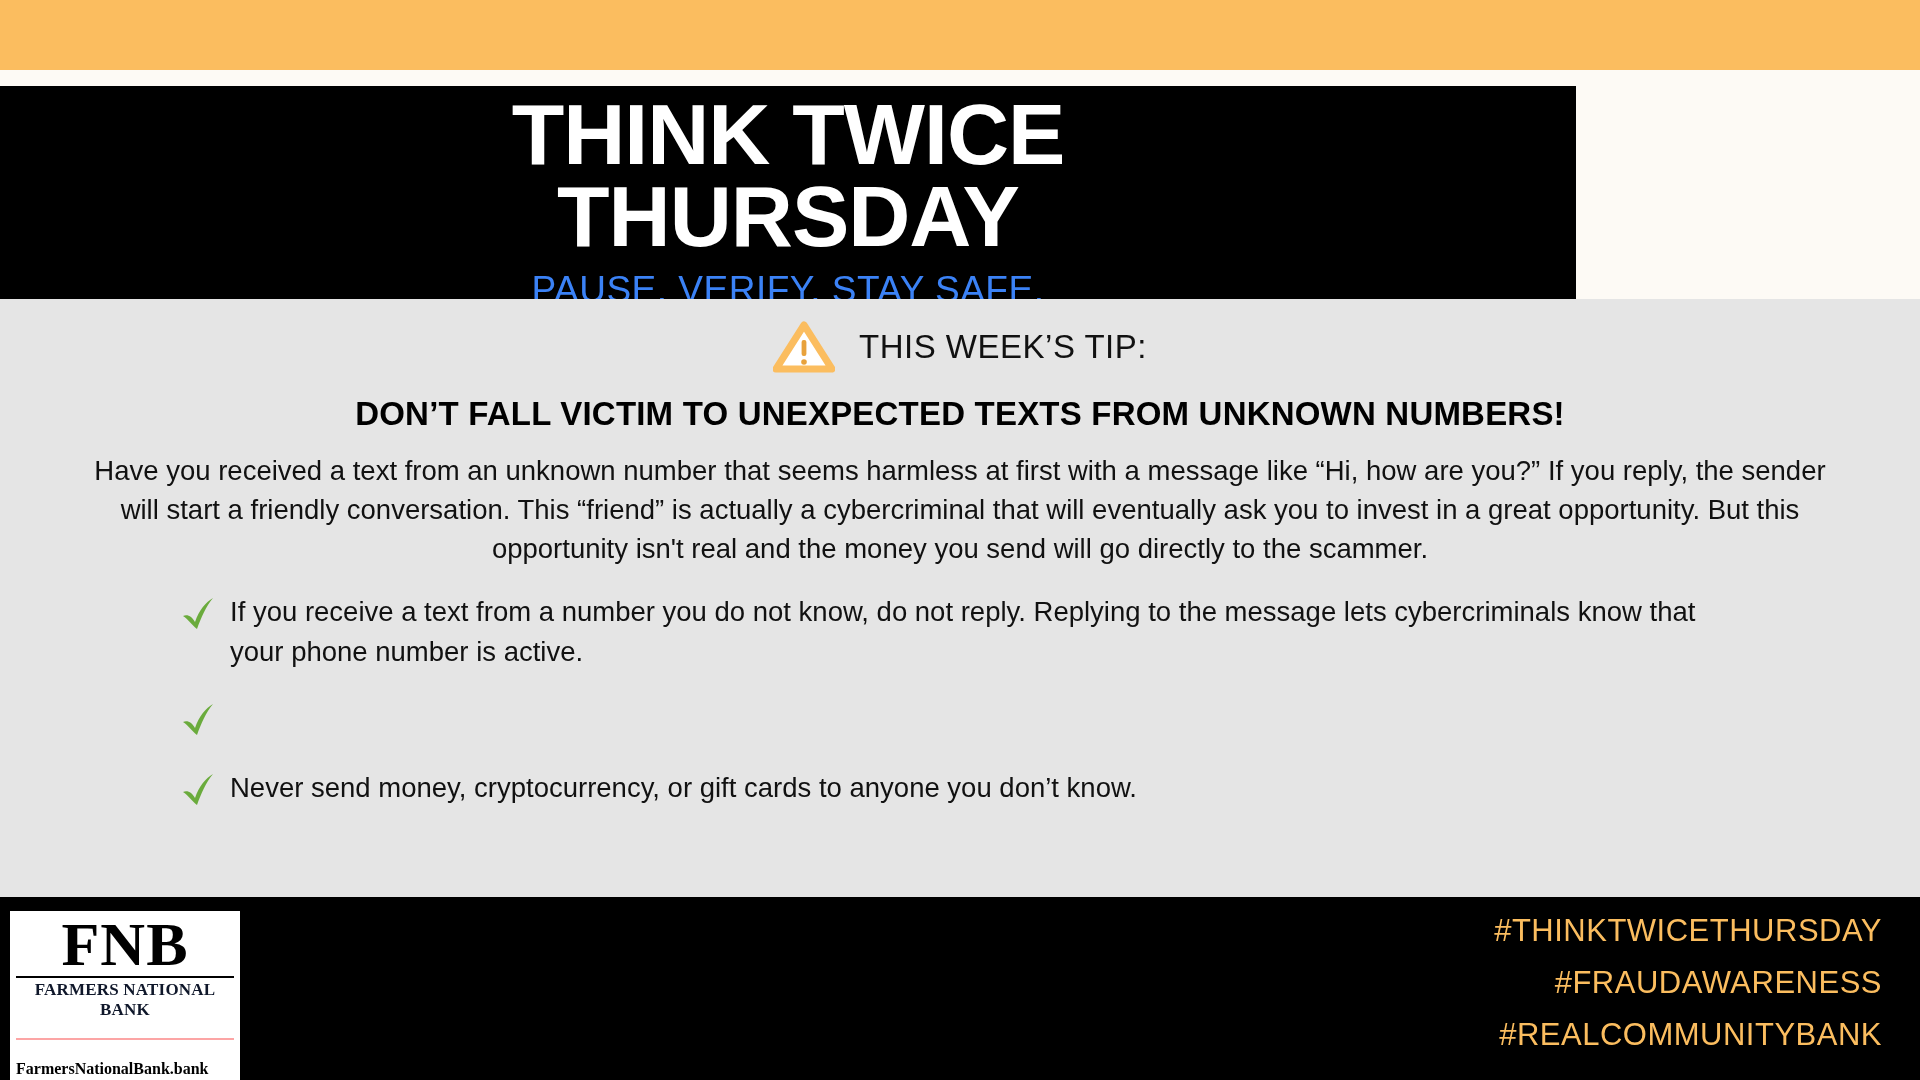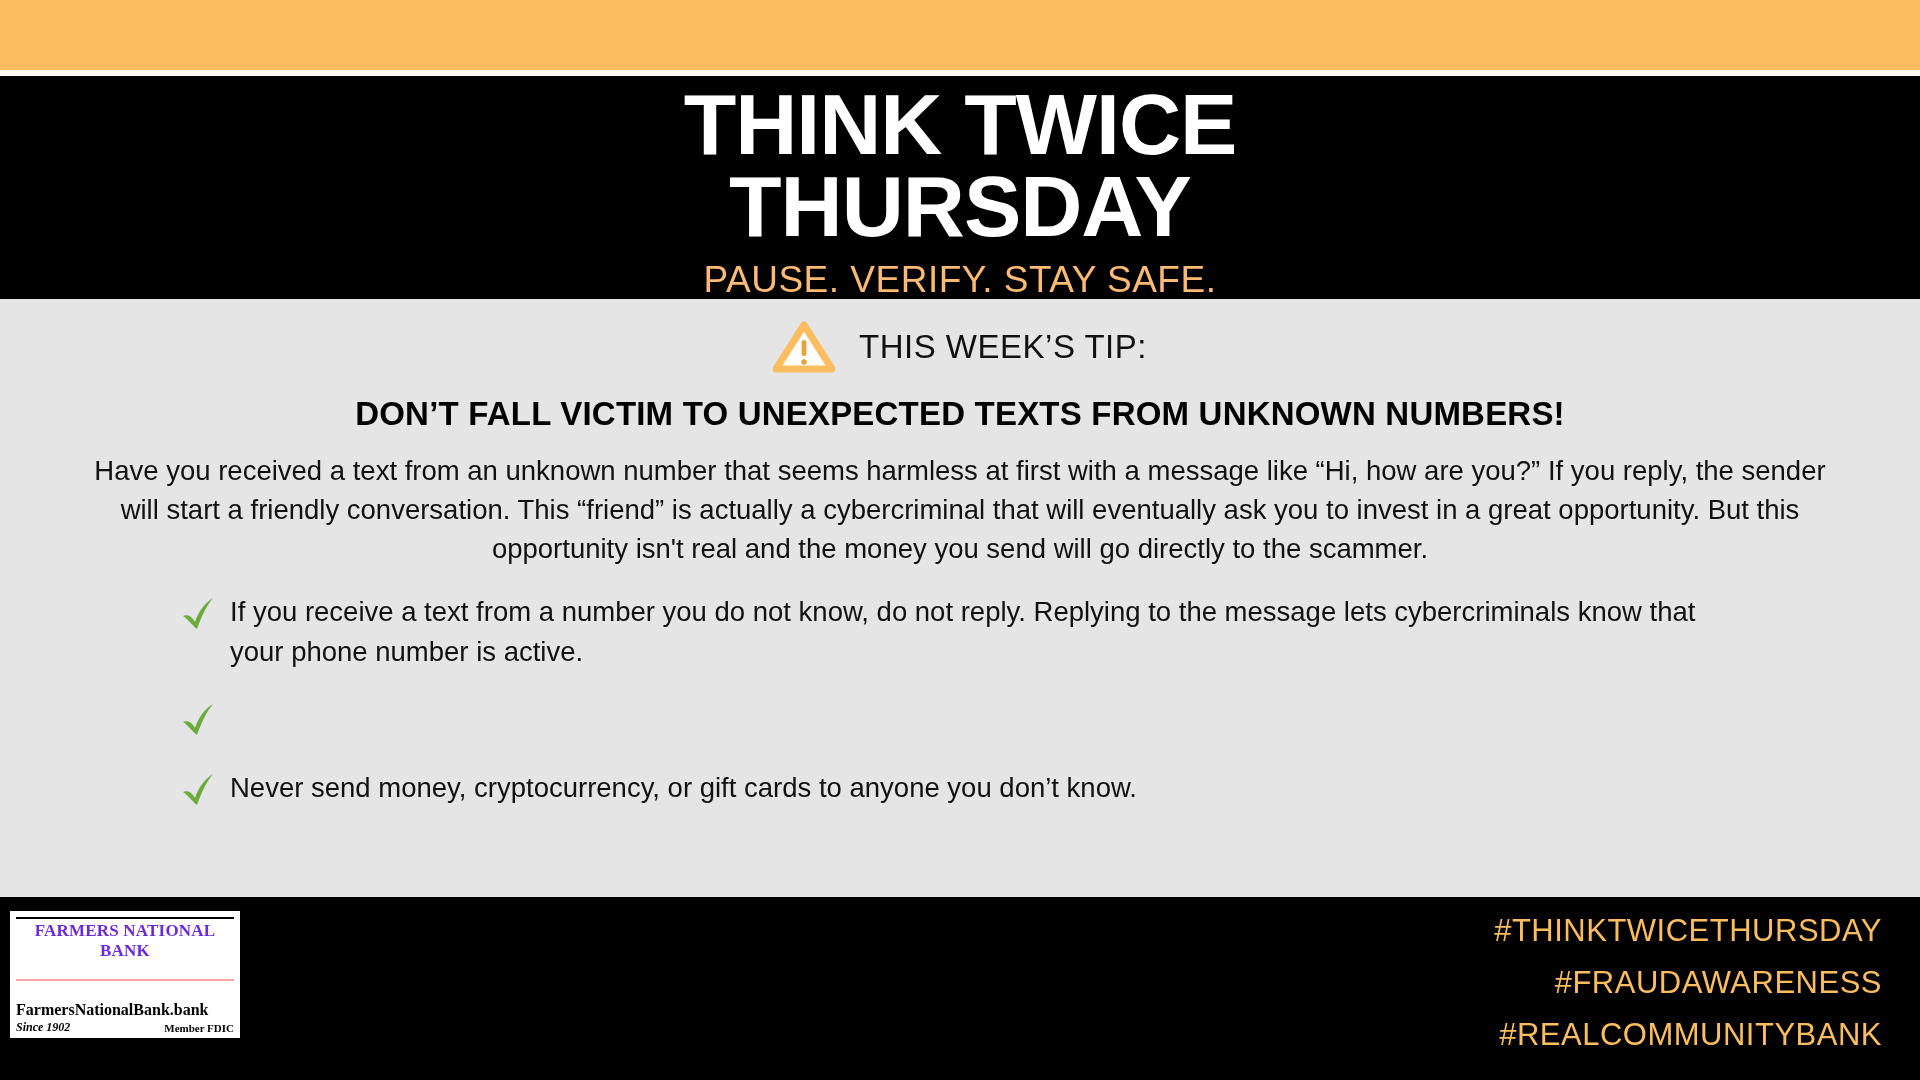--- a/index.html
+++ b/index.html
@@ -25,38 +25,38 @@
     position: absolute;
     left: 0; top: 0;
     width: 1920px;
     height: 70px;
     background: #fbbd5f;
   }
 
   
   .header-band {
     position: absolute;
-    left: 0; top: 76px;
-    width: 1920px;
+    left: 0; top: 86px;
+    width: 1576px;
     height: 229px;
     background: #000000;
     text-align: center;
   }
   .header-title {
     color: #ffffff;
     font-weight: bold;
     font-size: 86px;
     line-height: 0.95;
     letter-spacing: -1px;
     padding-top: 8px;
   }
   .header-title .line1 { display: block; }
   .header-title .line2 { display: block; }
   .header-sub {
-    color: #fdba74;
+    color: #3b82f6;
     font-size: 37px;
     letter-spacing: 0.5px;
     margin-top: 12px;
   }
 
   
   .content {
     position: absolute;
     left: 0; top: 299px;
     width: 1920px;
@@ -149,21 +149,21 @@
     font-size: 62px;
     line-height: 0.95;
     color: #000000;
     letter-spacing: 1px;
   }
   .logo-name {
     font-family: "Liberation Serif", serif;
     font-weight: bold;
     font-size: 17px;
     letter-spacing: 0.2px;
-    color: #6d28d9;
+    color: #0f172a;
     border-top: 2px solid #000;
     margin-top: 2px;
     padding-top: 2px;
   }
   .logo-url-row {
     display: flex;
     justify-content: space-between;
     align-items: flex-end;
     border-top: 2px solid #fca5a5;
     margin-top: 18px;
@@ -268,20 +268,21 @@
         </span>
         <div class="bullet-text">Never send money, cryptocurrency, or gift cards to anyone you don’t know.</div>
       </div>
 
     </div>
   </div>
 
   <div class="footer">
 
     <div class="logo-box">
+      <div class="logo-fnb">FNB</div>
       <div class="logo-name">FARMERS NATIONAL BANK</div>
       <div class="logo-url-row">
         <div class="logo-url">FarmersNationalBank.bank</div>
       </div>
       <div class="logo-bottom-row">
         <div class="logo-since">Since 1902</div>
         <div class="logo-fdic">Member FDIC</div>
       </div>
     </div>
 

